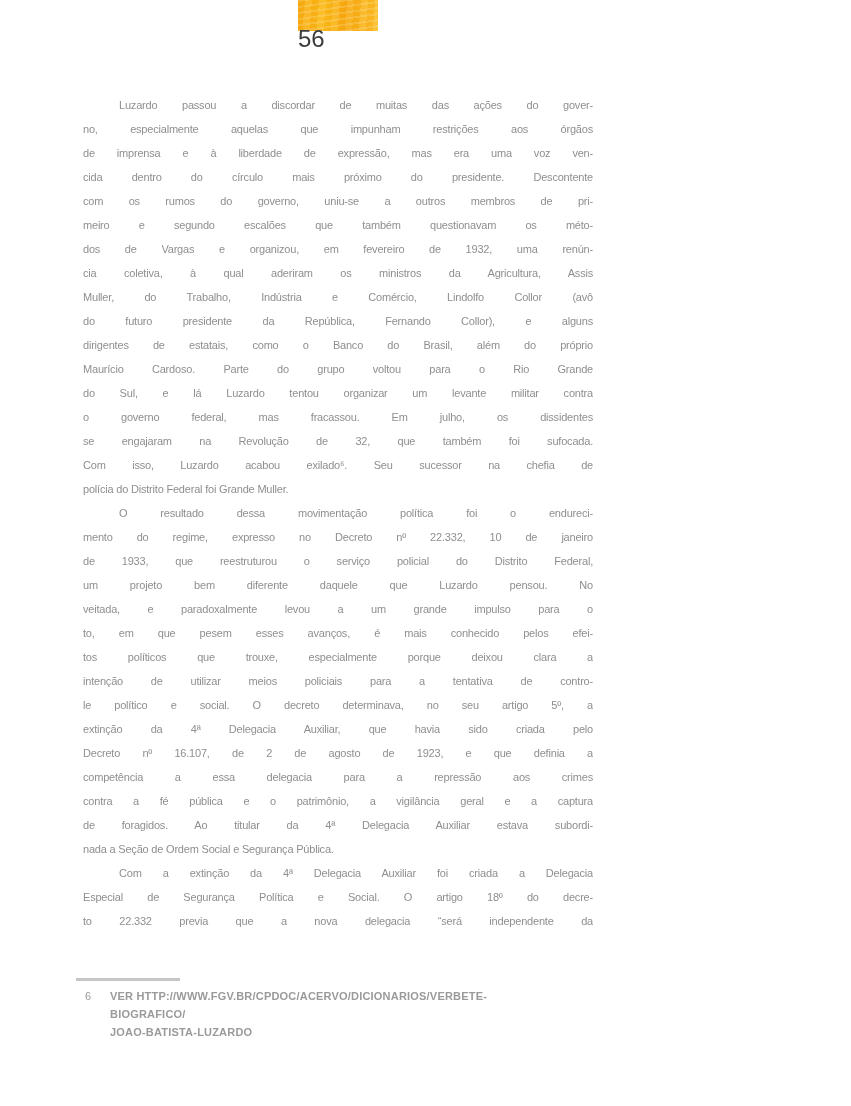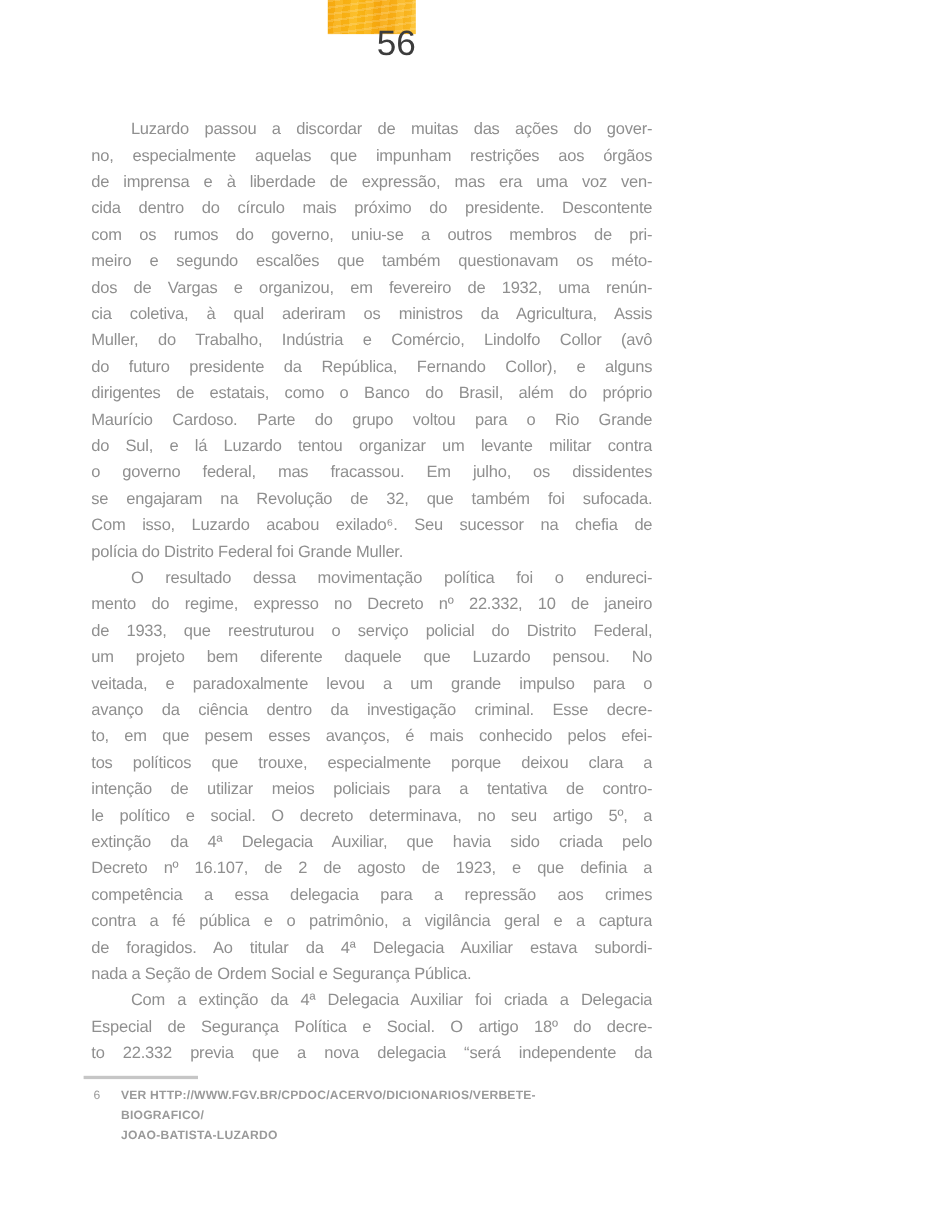--- a/index.html
+++ b/index.html
@@ -12,31 +12,30 @@
   }
   .band {
     position:absolute; left:298px; top:0; width:80px; height:31px;
     background:
       repeating-linear-gradient(172deg, rgba(255,255,255,0.16) 0 2px, rgba(255,255,255,0) 2px 6px),
       repeating-linear-gradient(95deg, rgba(220,130,0,0.10) 0 7px, rgba(255,255,255,0.08) 7px 14px),
       linear-gradient(90deg, #f9ad11, #fcbb18 35%, #f8a90e 60%, #fdc028);
   }
   .pagenum {
     position:absolute; left:298px; top:25px; width:80px;
-    text-align:right;
-    font-size:32px; line-height:28px;
+    text-align:left;
+    font-size:24px; line-height:28px;
     color:#3c3c3c;
   }
   .body-col {
     position:absolute; left:83px; top:93px; width:510px;
-    font-size:15px; line-height:24px;
+    font-size:11px; line-height:24px;
     letter-spacing:-0.2px;
     color:#8f8f8f;
     hyphens:none;
-    margin-top:13px;
   }
   .ln {
     height:24px; overflow:hidden;
     text-align:justify;
     text-align-last:justify;
   }
   .ln.first { text-indent:36px; }
   .ln.end { text-align-last:left; }
   .fn-rule {
     position:absolute; left:76px; top:978px;
@@ -83,21 +82,20 @@
       <div class="ln">Com isso, Luzardo acabou exilado⁶. Seu sucessor na chefia de</div>
       <div class="ln end">polícia do Distrito Federal foi Grande Muller.</div>
     </div>
 
     <div>
       <div class="ln first">O resultado dessa movimentação política foi o endureci-</div>
       <div class="ln">mento do regime, expresso no Decreto nº 22.332, 10 de janeiro</div>
       <div class="ln">de 1933, que reestruturou o serviço policial do Distrito Federal,</div>
       <div class="ln">um projeto bem diferente daquele que Luzardo pensou. No</div>
       <div class="ln">veitada, e paradoxalmente levou a um grande impulso para o</div>
-      <div class="ln">avanço da ciência dentro da investigação criminal. Esse decre-</div>
       <div class="ln">to, em que pesem esses avanços, é mais conhecido pelos efei-</div>
       <div class="ln">tos políticos que trouxe, especialmente porque deixou clara a</div>
       <div class="ln">intenção de utilizar meios policiais para a tentativa de contro-</div>
       <div class="ln">le político e social. O decreto determinava, no seu artigo 5º, a</div>
       <div class="ln">extinção da 4ª Delegacia Auxiliar, que havia sido criada pelo</div>
       <div class="ln">Decreto nº 16.107, de 2 de agosto de 1923, e que definia a</div>
       <div class="ln">competência a essa delegacia para a repressão aos crimes</div>
       <div class="ln">contra a fé pública e o patrimônio, a vigilância geral e a captura</div>
       <div class="ln">de foragidos. Ao titular da 4ª Delegacia Auxiliar estava subordi-</div>
       <div class="ln end">nada a Seção de Ordem Social e Segurança Pública.</div>

